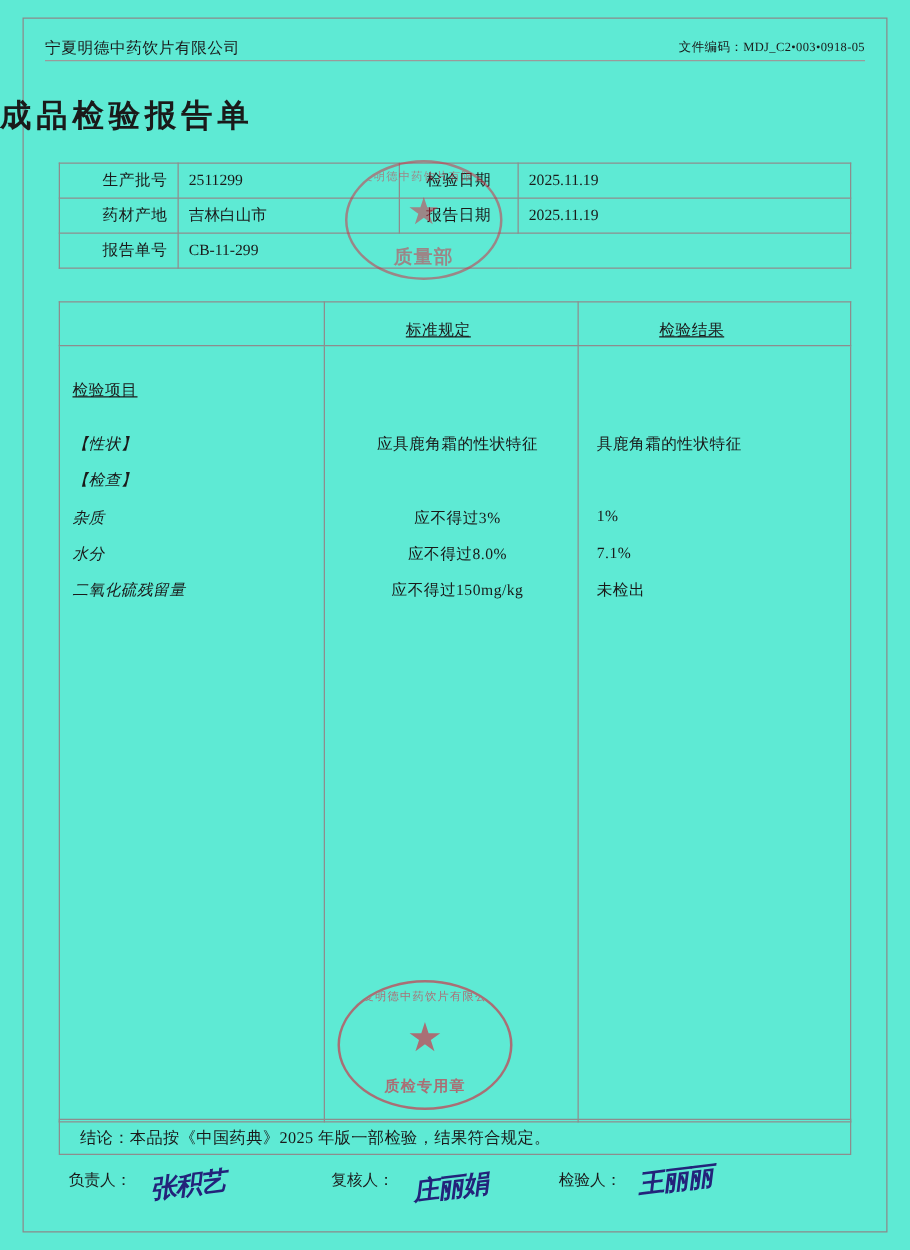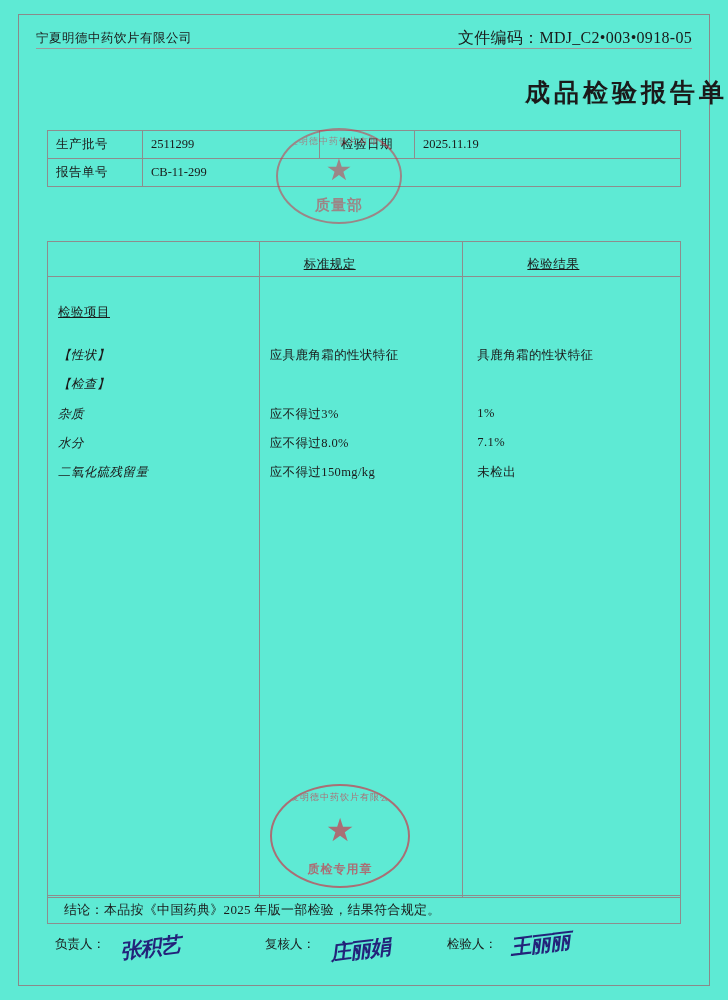--- a/index.html
+++ b/index.html
@@ -31,34 +31,34 @@
     left: 36px;
     top: 28px;
     right: 36px;
     height: 20px;
     font-size: 12.5px;
     display: flex;
     justify-content: space-between;
     align-items: center;
   }
   .hdr-left { letter-spacing: 0.5px; }
-  .hdr-right { letter-spacing: 0.3px; font-size: 16px; }
+  .hdr-right { letter-spacing: 0.3px; font-size: 10px; }
   .hdr-rule {
     position: absolute;
     left: 36px;
     right: 36px;
     top: 48px;
     border-top: 1px solid #9a9a9a;
   }
   .title {
     position: absolute;
     left: 0;
     right: 0;
     top: 76px;
-    text-align: right;
+    text-align: left;
     font-size: 25px;
     font-weight: bold;
     letter-spacing: 4px;
   }
 
   
   table.main {
     position: absolute;
     left: 47px;
     top: 130px;
@@ -68,21 +68,21 @@
   }
   table.main td {
     border: 1px solid #8d8d8d;
     padding: 0 8px;
     height: 27px;
     vertical-align: middle;
     background: transparent;
   }
   td.lbl {
     width: 78px;
-    text-align: left;
+    text-align: right;
     letter-spacing: 0.5px;
     white-space: nowrap;
   }
   td.lbl-sp {
     width: 78px;
     text-align: center;
     letter-spacing: 6px;
     text-indent: 6px;
     white-space: nowrap;
   }
@@ -126,37 +126,37 @@
     position: relative;
   }
   .res-head-text {
     position: absolute;
     top: 14px;
     font-size: 12.5px;
     text-decoration: underline;
     letter-spacing: 0.5px;
   }
   .h-a { left: 10px; margin-top: 48px; }
-  .h-b { left: 44px; }
+  .h-b { left: 65px; }
   .h-c { left: 64px; }
 
   .body-cell {
     height: 620px;
     position: relative;
   }
   .row-line {
     position: absolute;
     left: 0;
     right: 0;
     font-size: 12.5px;
     letter-spacing: 0.4px;
     white-space: nowrap;
   }
   .ind-a { padding-left: 10px; font-style: italic; }
-  .ind-b { padding-left: 10px; }
+  .ind-b { padding-left: 10px; text-align: center; }
   .ind-c { padding-left: 14px; }
 
   
   .concl {
     position: absolute;
     left: 47px;
     top: 895px;
     width: 634px;
     height: 29px;
     border: 1px solid #8d8d8d;
@@ -276,20 +276,26 @@
 
   <table class="main">
     <tbody>
     <tr>
       <td class="lbl">生产批号</td>
       <td class="val">2511299</td>
       <td class="lbl2">检验日期</td>
       <td class="val2">2025.11.19</td>
     </tr>
     <tr>
+      <td class="lbl">药材产地</td>
+      <td class="val">吉林白山市</td>
+      <td class="lbl2">报告日期</td>
+      <td class="val2">2025.11.19</td>
+    </tr>
+    <tr>
       <td class="lbl">报告单号</td>
       <td class="valwide" colspan="3">CB-11-299</td>
     </tr>
   </tbody>
     </table>
 
   <table class="res">
     <tbody>
         <tr>
       <td class="col-a res-head-cell">

